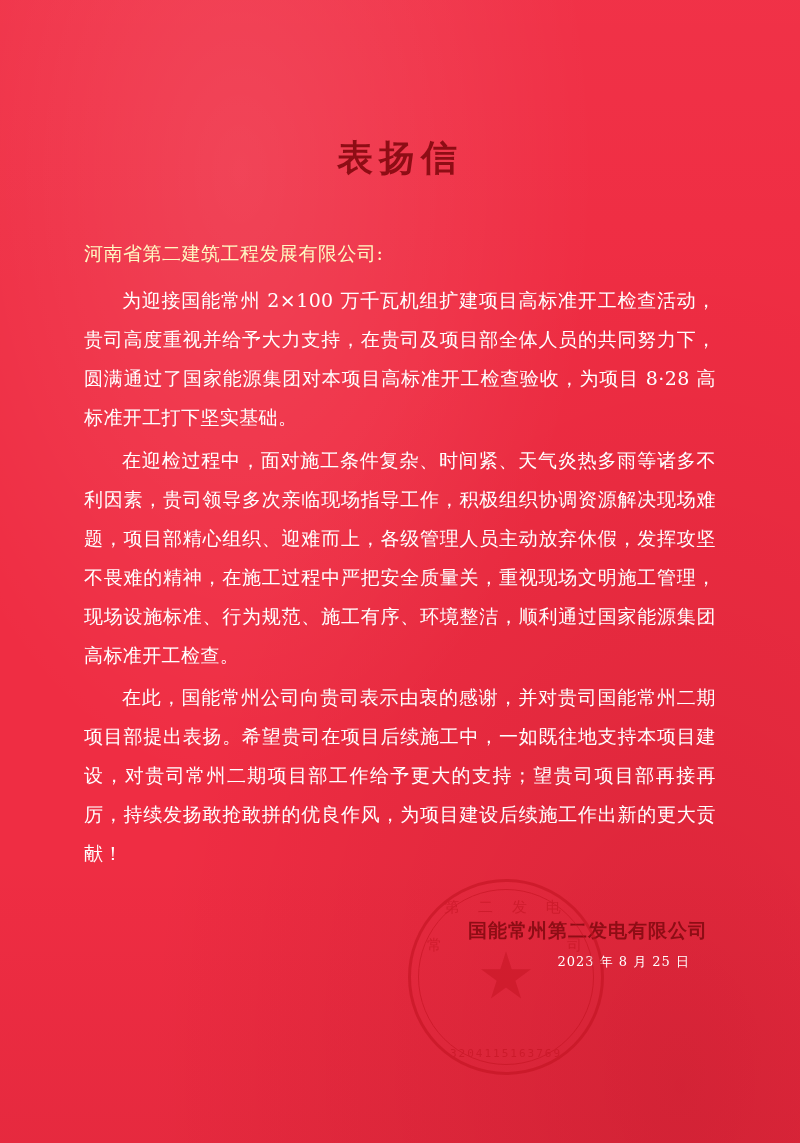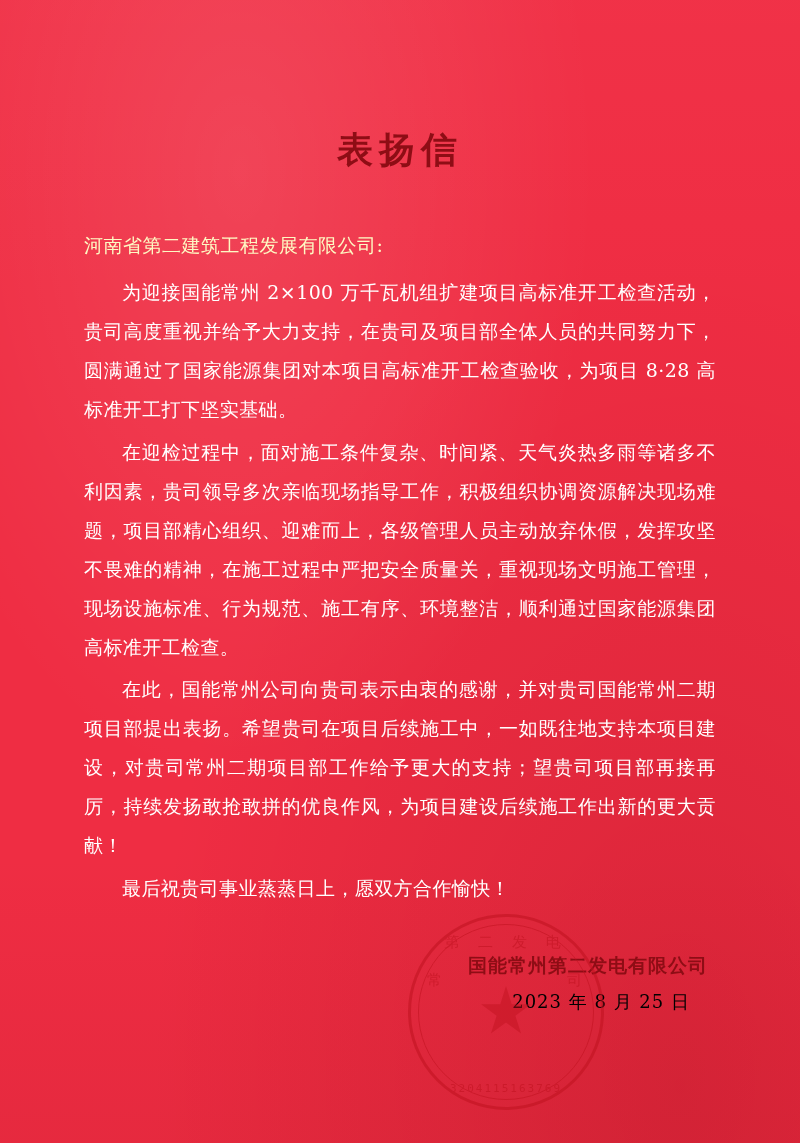--- a/index.html
+++ b/index.html
@@ -21,21 +21,21 @@
     inset: 0;
     background:
       radial-gradient(ellipse at 30% 15%, rgba(255,255,255,0.10) 0%, rgba(255,255,255,0.0) 45%),
       radial-gradient(ellipse at 85% 95%, rgba(120,0,10,0.18) 0%, rgba(120,0,10,0.0) 55%),
       linear-gradient(180deg, rgba(255,90,110,0.10) 0%, rgba(0,0,0,0.0) 25%, rgba(0,0,0,0.0) 75%, rgba(150,10,25,0.10) 100%);
     pointer-events: none;
   }
   .sheet {
     position: absolute;
     inset: 0;
-    padding: 4px;
+    padding: 12px;
   }
   .doc-title {
     text-align: center;
     font-size: 36px;
     font-weight: bold;
     letter-spacing: 6px;
     color: #8e0d15;
     margin: 0;
     padding-top: 122px;
     font-family: "DejaVu Serif", "Liberation Serif", serif;
@@ -70,23 +70,23 @@
   }
   .sign-company {
     font-size: 19px;
     line-height: 2.0;
     color: #8e0d15;
     letter-spacing: 1px;
     padding-right: 8px;
     font-weight: bold;
   }
   .sign-date {
-    font-size: 18px;
+    font-size: 13px;
     line-height: 2.0;
-    color: #000000;
+    color: #ffffff;
     letter-spacing: 1px;
     padding-right: 26px;
   }
   
   .seal {
     position: absolute;
     right: 112px;
     top: -32px;
     width: 190px;
     height: 190px;
@@ -157,21 +157,20 @@
   <div class="body-block">
 
     <p class="salutation">河南省第二建筑工程发展有限公司:</p>
 
     <p class="para">为迎接国能常州 2×100 万千瓦机组扩建项目高标准开工检查活动，贵司高度重视并给予大力支持，在贵司及项目部全体人员的共同努力下，圆满通过了国家能源集团对本项目高标准开工检查验收，为项目 8·28 高标准开工打下坚实基础。</p>
 
     <p class="para">在迎检过程中，面对施工条件复杂、时间紧、天气炎热多雨等诸多不利因素，贵司领导多次亲临现场指导工作，积极组织协调资源解决现场难题，项目部精心组织、迎难而上，各级管理人员主动放弃休假，发挥攻坚不畏难的精神，在施工过程中严把安全质量关，重视现场文明施工管理，现场设施标准、行为规范、施工有序、环境整洁，顺利通过国家能源集团高标准开工检查。</p>
 
     <p class="para">在此，国能常州公司向贵司表示由衷的感谢，并对贵司国能常州二期项目部提出表扬。希望贵司在项目后续施工中，一如既往地支持本项目建设，对贵司常州二期项目部工作给予更大的支持；望贵司项目部再接再厉，持续发扬敢抢敢拼的优良作风，为项目建设后续施工作出新的更大贡献！</p>
 
-    <p class="para">最后祝贵司事业蒸蒸日上，愿双方合作愉快！</p>
   </div>
 
   <div class="sign-block">
 
     <div class="seal">
       <div class="seal-inner"></div>
       <div class="seal-top-text">第 二 发 电</div>
       <div class="seal-side-left">常</div>
       <div class="seal-side-right">司</div>
       <div class="star"></div>

